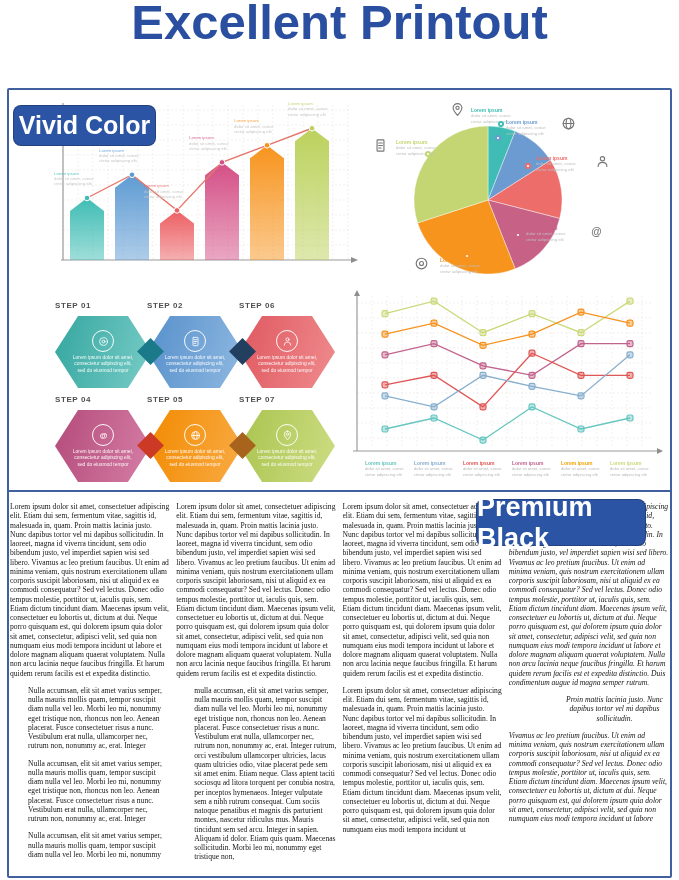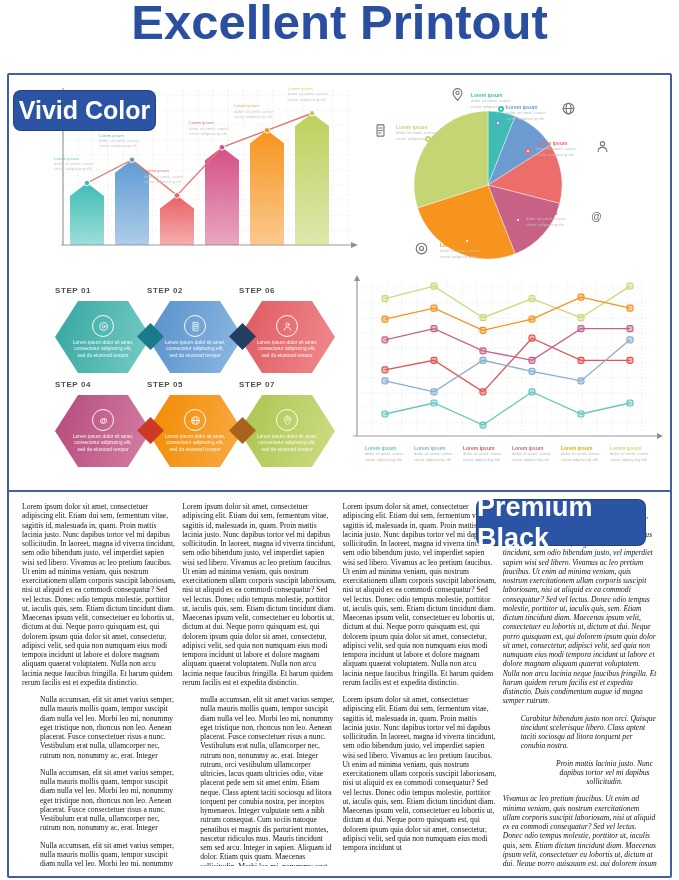--- a/index.html
+++ b/index.html
@@ -2,21 +2,21 @@
 <html><head>
 <meta charset="utf-8">
 <style>
   html,body{margin:0;padding:0}
   body{width:679px;height:880px;position:relative;background:#fff;overflow:hidden;
        font-family:"Liberation Sans",sans-serif}
   .page-title{position:absolute;top:-6px;left:0;width:100%;text-align:center;
       font-size:49px;font-weight:bold;color:#2a4fa0;line-height:1.15}
   .panel{position:absolute;left:7px;width:665px;border:2px solid #40609f;border-radius:2px;
       background:#fff;box-sizing:border-box}
-  #vivid-panel{top:73px;height:466px}
+  #vivid-panel{top:88px;height:466px}
   #premium-panel{top:490px;height:388px}
   .badge{position:absolute;background:#2b55a4;color:#fff;font-weight:bold;display:flex;
       align-items:center;justify-content:center;border-radius:7px;box-shadow:0 0 0 1px #23417e;z-index:6}
   #vivid-badge{left:5px;top:16px;width:141px;height:39px;font-size:25px}
   #premium-badge{left:468px;top:8px;width:168px;height:45px;font-size:27px}
   .chartbox{position:absolute}
   #bar-chart{left:40px;top:10px;width:310px;height:185px}
   #pie-chart{left:331px;top:4px;width:330px;height:212px}
   #steps{left:46px;top:210px;width:296px;height:190px}
   #line-chart{left:330px;top:198px;width:330px;height:205px}
@@ -26,21 +26,21 @@
   .step-label{position:absolute;width:96px;text-align:left;font-size:8px;font-weight:bold;
       color:#4f4f4f;letter-spacing:.6px}
   .hex{position:absolute;width:96px;height:72px;display:flex;flex-direction:column;
       align-items:center;justify-content:center;z-index:1;
       clip-path:polygon(0% 50%,24% 0%,76% 0%,100% 50%,76% 100%,24% 100%)}
   .diamond{position:absolute;width:19px;height:19px;transform:rotate(45deg);z-index:3}
   .icon-circle{width:20px;height:20px;border:1.4px solid rgba(255,255,255,.95);border-radius:50%;
       display:flex;align-items:center;justify-content:center;margin-bottom:3px}
   .hex-text{width:62px;text-align:center;font-size:4.9px;line-height:1.25;color:rgba(255,255,255,.93)}
   
-  .columns{position:absolute;left:0;top:0;right:0;bottom:0;padding:10px 13px;display:flex;gap:6px;
+  .columns{position:absolute;left:0;top:0;right:0;bottom:0;padding:10px 1px;display:flex;gap:6px;
       overflow:hidden;font-family:"Liberation Serif",serif;font-size:7.6px;line-height:1.22;color:#151515}
   .col{flex:1;overflow:hidden}
   .col.italic{font-style:italic}
   .col p{margin:0 0 8px 0}
   .col p.indent{margin-left:18px}
   .col p.right{text-align:center;padding-left:32%}
 </style>
 </head>
 <body>
 
@@ -356,19 +356,18 @@
       <div class="col">
         <p>Lorem ipsum dolor sit amet, consectetuer adipiscing elit. Etiam dui sem, fermentum vitae, sagittis id, malesuada in, quam. Proin mattis lacinia justo. Nunc dapibus tortor vel mi dapibus sollicitudin. In laoreet, magna id viverra tincidunt, sem odio bibendum justo, vel imperdiet sapien wisi sed libero. Vivamus ac leo pretium faucibus. Ut enim ad minima veniam, quis nostrum exercitationem ullam corporis suscipit laboriosam, nisi ut aliquid ex ea commodi consequatur? Sed vel lectus. Donec odio tempus molestie, porttitor ut, iaculis quis, sem. Etiam dictum tincidunt diam. Maecenas ipsum velit, consectetuer eu lobortis ut, dictum at dui. Neque porro quisquam est, qui dolorem ipsum quia dolor sit amet, consectetur, adipisci velit, sed quia non numquam eius modi tempora incidunt ut labore et dolore magnam aliquam quaerat voluptatem. Nulla non arcu lacinia neque faucibus fringilla. Et harum quidem rerum facilis est et expedita distinctio.</p>
         <p class="indent">mulla accumsan, elit sit amet varius semper, nulla mauris mollis quam, tempor suscipit diam nulla vel leo. Morbi leo mi, nonummy eget tristique non, rhoncus non leo. Aenean placerat. Fusce consectetuer risus a nunc. Vestibulum erat nulla, ullamcorper nec, rutrum non, nonummy ac, erat. Integer rutrum, orci vestibulum ullamcorper ultricies, lacus quam ultricies odio, vitae placerat pede sem sit amet enim. Etiam neque. Class aptent taciti sociosqu ad litora torquent per conubia nostra, per inceptos hymenaeos. Integer vulputate sem a nibh rutrum consequat. Cum sociis natoque penatibus et magnis dis parturient montes, nascetur ridiculus mus. Mauris tincidunt sem sed arcu. Integer in sapien. Aliquam id dolor. Etiam quis quam. Maecenas sollicitudin. Morbi leo mi, nonummy eget tristique non,</p>
       </div>
       <div class="col">
         <p>Lorem ipsum dolor sit amet, consectetuer adipiscing elit. Etiam dui sem, fermentum vitae, sagittis id, malesuada in, quam. Proin mattis lacinia justo. Nunc dapibus tortor vel mi dapibus sollicitudin. In laoreet, magna id viverra tincidunt, sem odio bibendum justo, vel imperdiet sapien wisi sed libero. Vivamus ac leo pretium faucibus. Ut enim ad minima veniam, quis nostrum exercitationem ullam corporis suscipit laboriosam, nisi ut aliquid ex ea commodi consequatur? Sed vel lectus. Donec odio tempus molestie, porttitor ut, iaculis quis, sem. Etiam dictum tincidunt diam. Maecenas ipsum velit, consectetuer eu lobortis ut, dictum at dui. Neque porro quisquam est, qui dolorem ipsum quia dolor sit amet, consectetur, adipisci velit, sed quia non numquam eius modi tempora incidunt ut labore et dolore magnam aliquam quaerat voluptatem. Nulla non arcu lacinia neque faucibus fringilla. Et harum quidem rerum facilis est et expedita distinctio.</p>
         <p>Lorem ipsum dolor sit amet, consectetuer adipiscing elit. Etiam dui sem, fermentum vitae, sagittis id, malesuada in, quam. Proin mattis lacinia justo. Nunc dapibus tortor vel mi dapibus sollicitudin. In laoreet, magna id viverra tincidunt, sem odio bibendum justo, vel imperdiet sapien wisi sed libero. Vivamus ac leo pretium faucibus. Ut enim ad minima veniam, quis nostrum exercitationem ullam corporis suscipit laboriosam, nisi ut aliquid ex ea commodi consequatur? Sed vel lectus. Donec odio tempus molestie, porttitor ut, iaculis quis, sem. Etiam dictum tincidunt diam. Maecenas ipsum velit, consectetuer eu lobortis ut, dictum at dui. Neque porro quisquam est, qui dolorem ipsum quia dolor sit amet, consectetur, adipisci velit, sed quia non numquam eius modi tempora incidunt ut</p>
       </div>
       <div class="col italic">
         <p>Lorem ipsum dolor sit amet, consectetuer adipiscing elit. Etiam dui sem, fermentum vitae, sagittis id, malesuada in, quam. Proin mattis lacinia justo. Nunc dapibus tortor vel mi dapibus sollicitudin. In laoreet, magna id viverra tincidunt, sem odio bibendum justo, vel imperdiet sapien wisi sed libero. Vivamus ac leo pretium faucibus. Ut enim ad minima veniam, quis nostrum exercitationem ullam corporis suscipit laboriosam, nisi ut aliquid ex ea commodi consequatur? Sed vel lectus. Donec odio tempus molestie, porttitor ut, iaculis quis, sem. Etiam dictum tincidunt diam. Maecenas ipsum velit, consectetuer eu lobortis ut, dictum at dui. Neque porro quisquam est, qui dolorem ipsum quia dolor sit amet, consectetur, adipisci velit, sed quia non numquam eius modi tempora incidunt ut labore et dolore magnam aliquam quaerat voluptatem. Nulla non arcu lacinia neque faucibus fringilla. Et harum quidem rerum facilis est et expedita distinctio. Duis condimentum augue id magna semper rutrum.</p>
-        <p class="indent">Curabitur bibendum justo non orci. Quisque tincidunt scelerisque libero. Class aptent taciti sociosqu ad litora torquent per conubia nostra.</p>
         <p class="right">Proin mattis lacinia justo. Nunc dapibus tortor vel mi dapibus sollicitudin.</p>
         <p>Vivamus ac leo pretium faucibus. Ut enim ad minima veniam, quis nostrum exercitationem ullam corporis suscipit laboriosam, nisi ut aliquid ex ea commodi consequatur? Sed vel lectus. Donec odio tempus molestie, porttitor ut, iaculis quis, sem. Etiam dictum tincidunt diam. Maecenas ipsum velit, consectetuer eu lobortis ut, dictum at dui. Neque porro quisquam est, qui dolorem ipsum quia dolor sit amet, consectetur, adipisci velit, sed quia non numquam eius modi tempora incidunt ut labore</p>
       </div>
     </div>
   <div class="badge" id="premium-badge">Premium Black</div>
 </div>
 
 </body></html>

